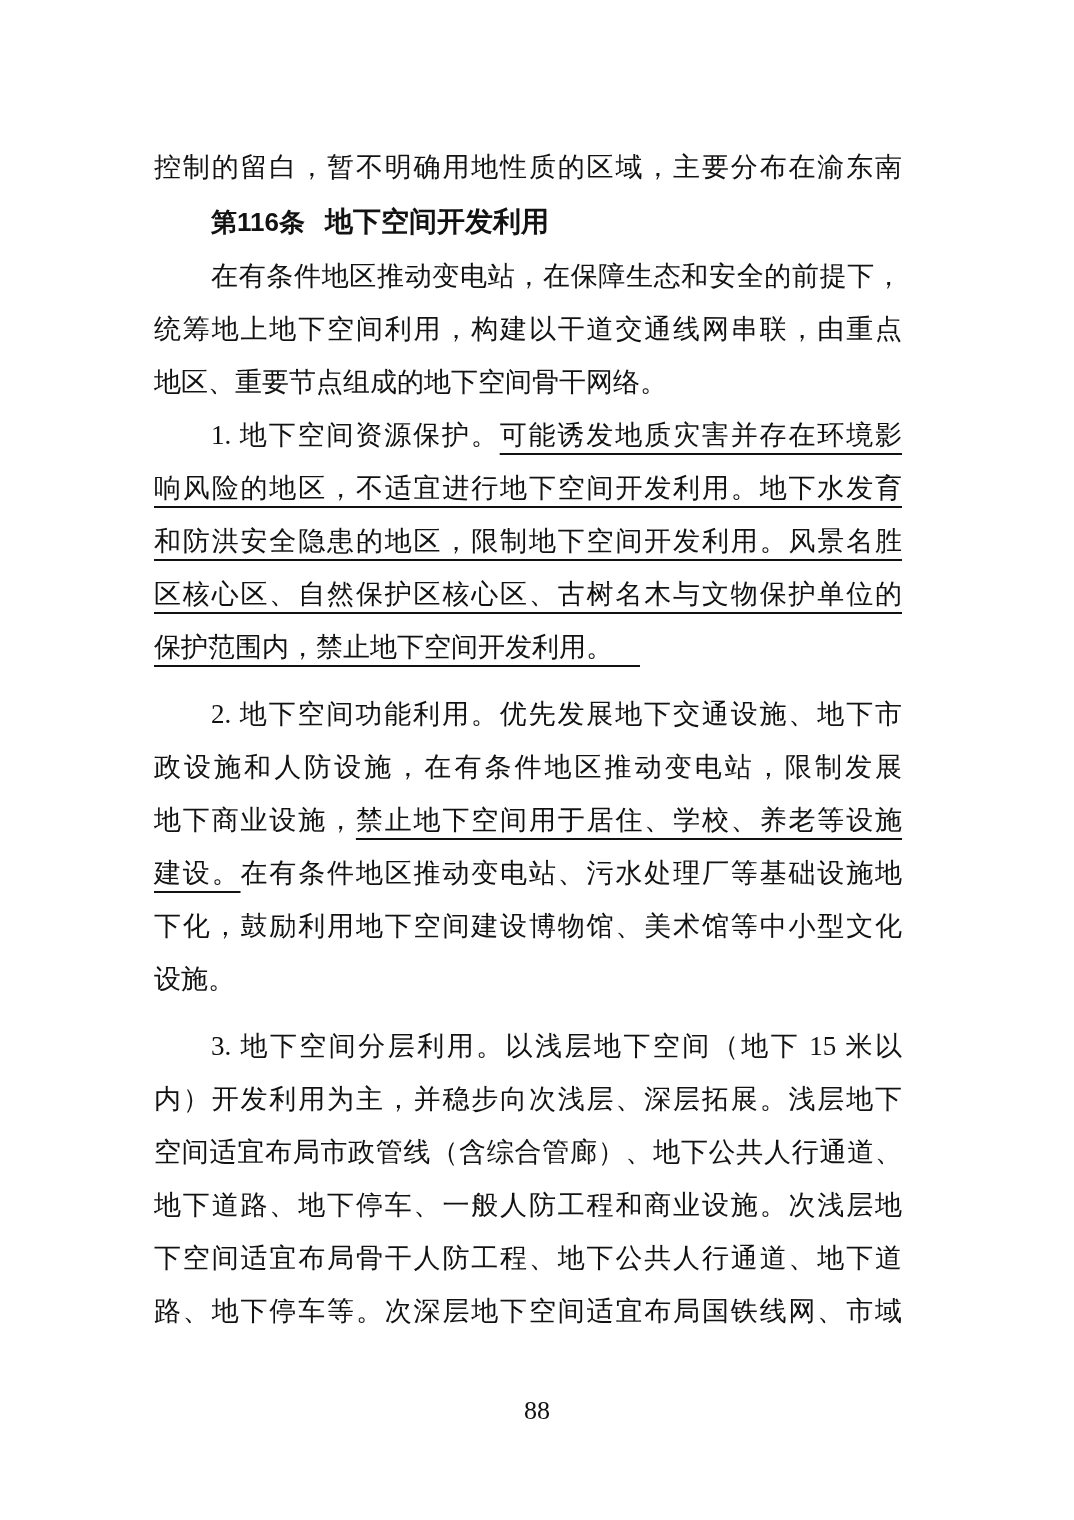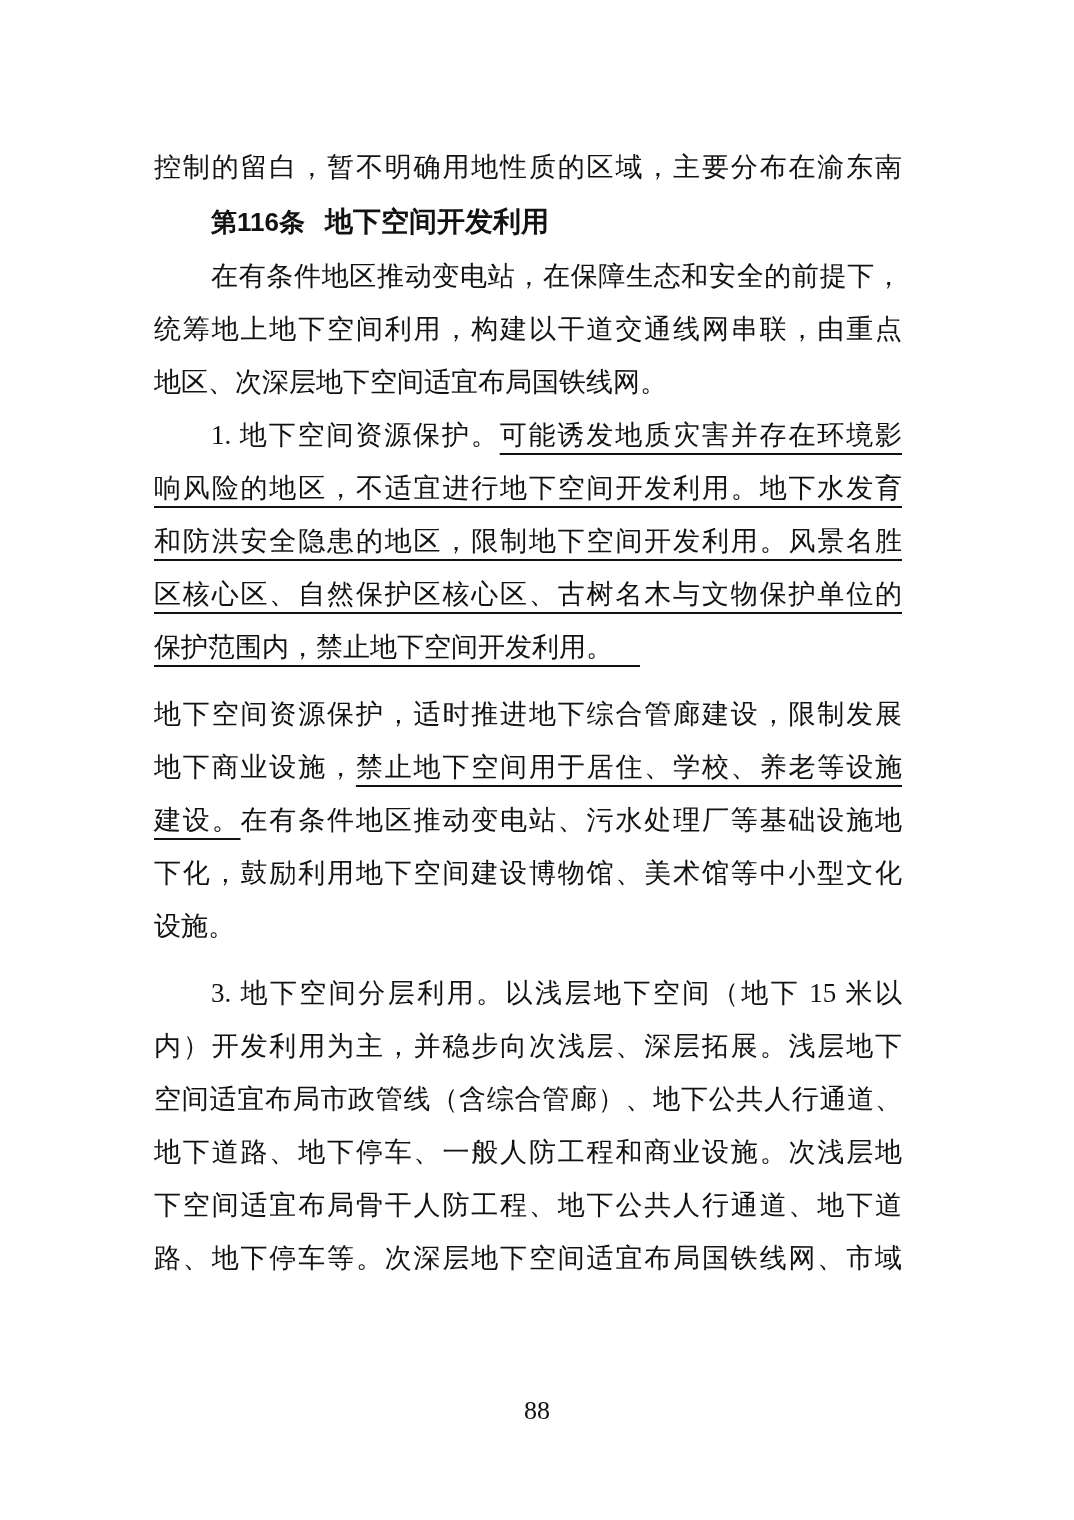--- a/index.html
+++ b/index.html
@@ -66,31 +66,32 @@
 <div class="page-content">
     <div class="block">
       <div class="line fill"><span class="">控制的留白，暂不明确用地性质的区域，主要分布在渝东南</span></div>
     </div>
     <div class="block heading">
       <div class="line last indent"><span class="hnum">第116条</span><span class="htitle">地下空间开发利用</span></div>
     </div>
     <div class="block">
       <div class="line fill indent"><span class="">在有条件地区推动变电站，在保障生态和安全的前提下，</span></div>
       <div class="line fill"><span class="">统筹地上地下空间利用，构建以干道交通线网串联，由重点</span></div>
-      <div class="line last"><span class="">地区、次深层地下空间适宜布局国铁线网。</span></div>
+      <div class="line last"><span class="">地区、重要节点组成的地下空间骨干网络。</span></div>
     </div>
     <div class="block">
       <div class="line fill indent"><span class="">1. 地下空间资源保护。</span><span class="u">可能诱发地质灾害并存在环境影</span></div>
       <div class="line fill"><span class="u">响风险的地区，不适宜进行地下空间开发利用。地下水发育</span></div>
       <div class="line fill"><span class="u">和防洪安全隐患的地区，限制地下空间开发利用。风景名胜</span></div>
       <div class="line fill"><span class="u">区核心区、自然保护区核心区、古树名木与文物保护单位的</span></div>
       <div class="line last"><span class="u">保护范围内，禁止地下空间开发利用。　</span></div>
     </div>
     <div class="block spaced">
-      <div class="line fill"><span class="">地下空间资源保护，适时推进地下综合管廊建设，限制发展</span></div>
+      <div class="line fill indent"><span class="">2. 地下空间功能利用。优先发展地下交通设施、地下市</span></div>
+      <div class="line fill"><span class="">政设施和人防设施，在有条件地区推动变电站，限制发展</span></div>
       <div class="line fill"><span class="">地下商业设施，</span><span class="u">禁止地下空间用于居住、学校、养老等设施</span></div>
       <div class="line fill"><span class="u">建设。</span><span class="">在有条件地区推动变电站、污水处理厂等基础设施地</span></div>
       <div class="line fill"><span class="">下化，鼓励利用地下空间建设博物馆、美术馆等中小型文化</span></div>
       <div class="line last"><span class="">设施。</span></div>
     </div>
     <div class="block spaced">
       <div class="line fill indent"><span class="">3. 地下空间分层利用。以浅层地下空间（地下 15 米以</span></div>
       <div class="line fill"><span class="">内）开发利用为主，并稳步向次浅层、深层拓展。浅层地下</span></div>
       <div class="line fill"><span class="">空间适宜布局市政管线（含综合管廊）、地下公共人行通道、</span></div>
       <div class="line fill"><span class="">地下道路、地下停车、一般人防工程和商业设施。次浅层地</span></div>

